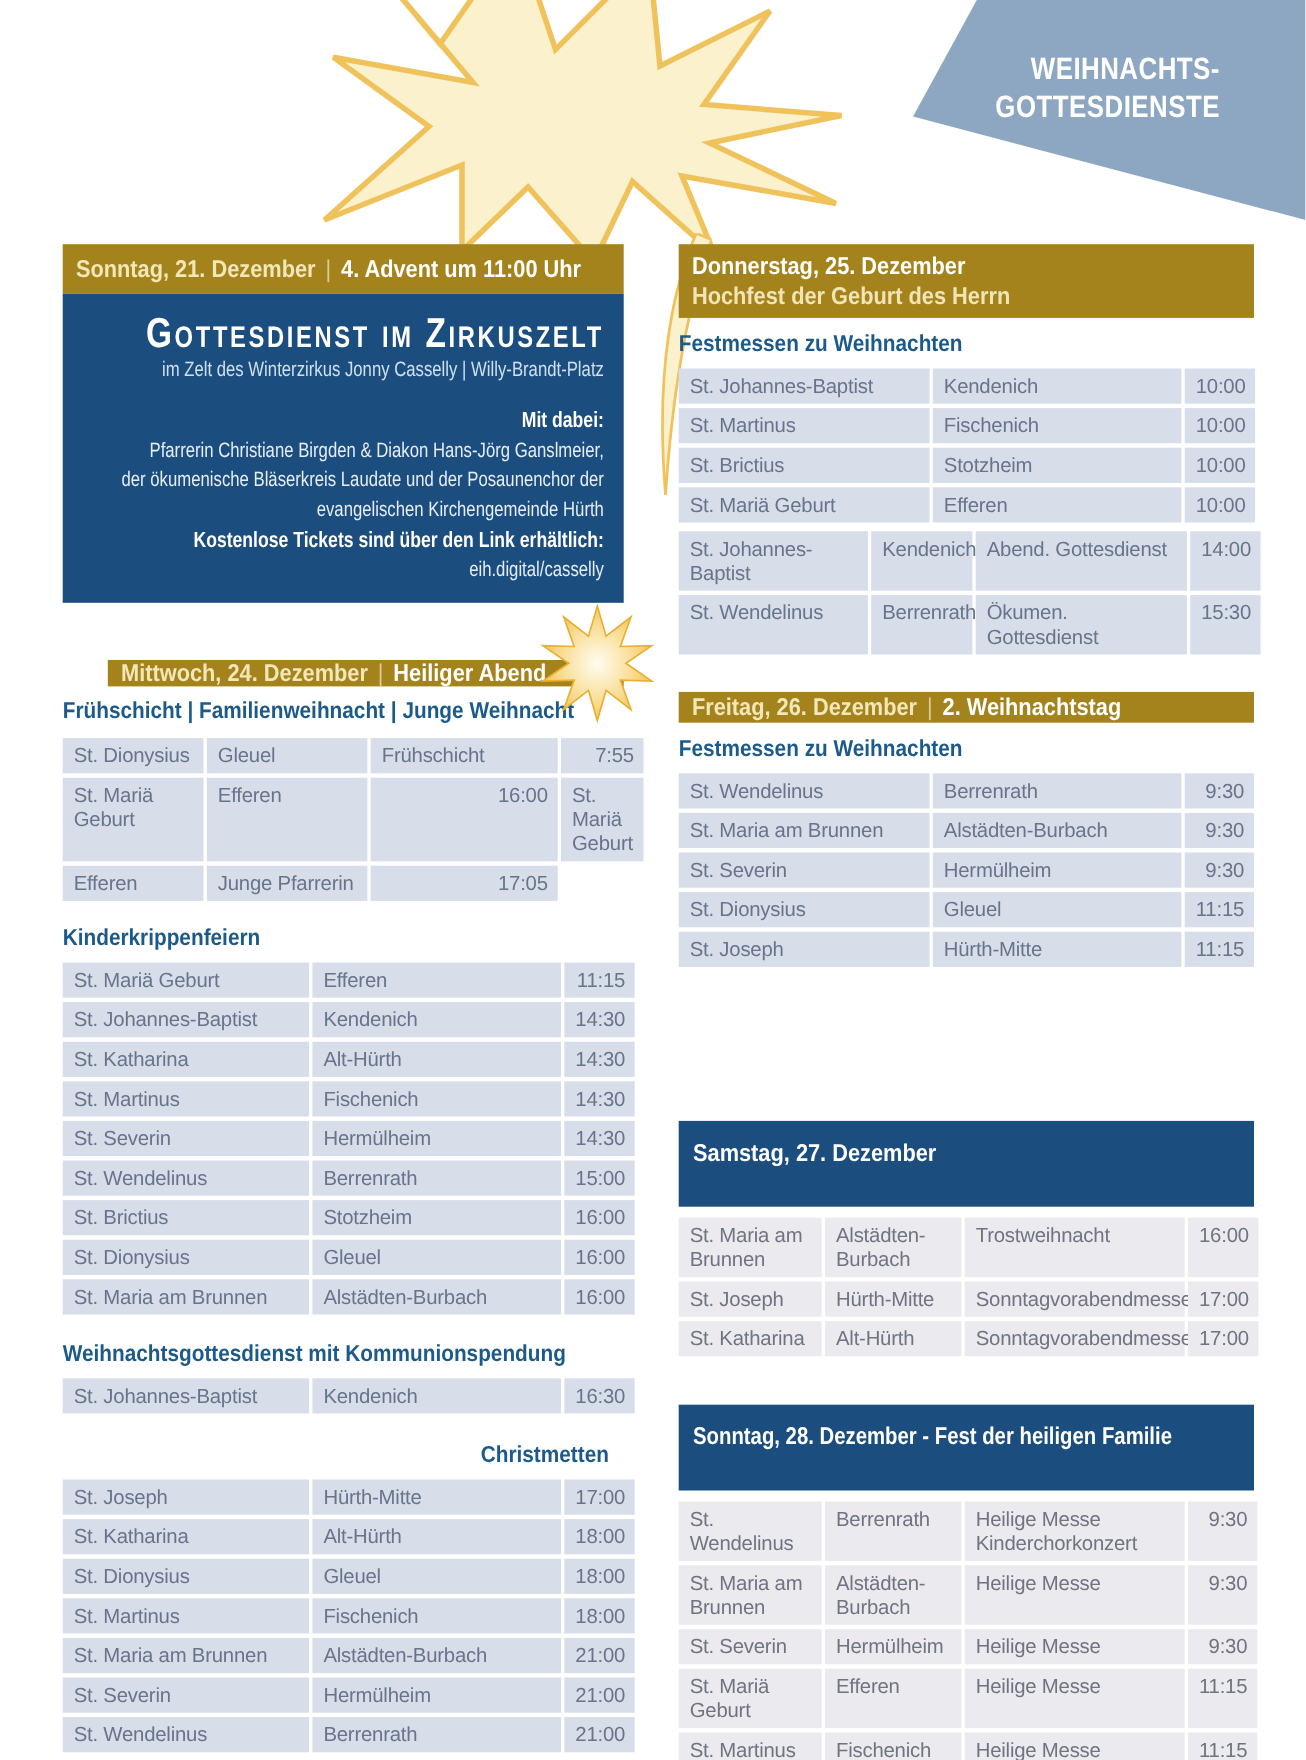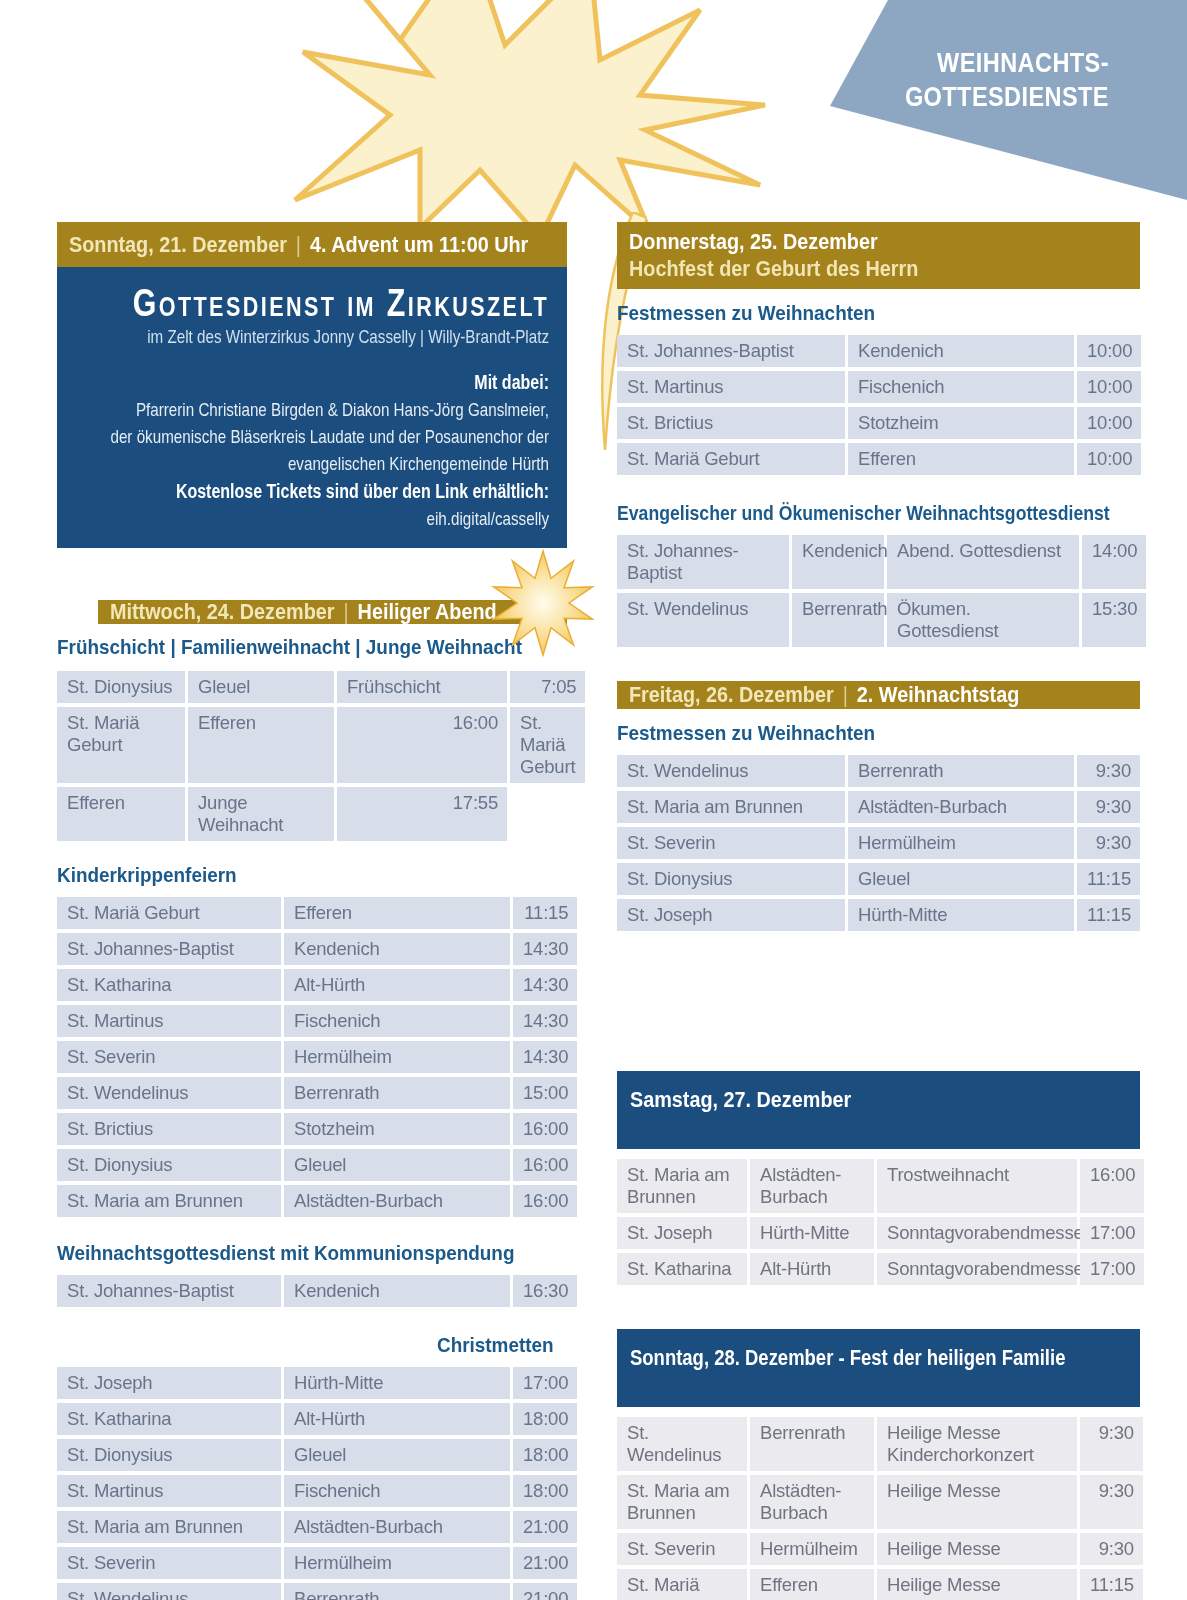--- a/index.html
+++ b/index.html
@@ -102,30 +102,30 @@
 
   <div class="heading" style="margin-top:9px;">
     <span class="cond">Frühschicht | Familienweihnacht | Junge Weihnacht</span>
   </div>
 
   <div class="tbl t-l4" style="margin-top:10px;">
 
       <div class="cell">St. Dionysius</div>
       <div class="cell">Gleuel</div>
       <div class="cell">Frühschicht</div>
-      <div class="cell time">7:05</div>
-
-      <div class="cell">St. Mariä Geburt</div>
-      <div class="cell">Efferen</div>
-      <div class="cell time">16:00</div>
-
-      <div class="cell">St. Mariä Geburt</div>
-      <div class="cell">Efferen</div>
-      <div class="cell">Junge Weihnacht</div>
-      <div class="cell time">17:55</div>
+      <div class="cell time">7:55</div>
+
+      <div class="cell">St. Mariä Geburt</div>
+      <div class="cell">Efferen</div>
+      <div class="cell time">16:00</div>
+
+      <div class="cell">St. Mariä Geburt</div>
+      <div class="cell">Efferen</div>
+      <div class="cell">Junge Pfarrerin</div>
+      <div class="cell time">17:05</div>
     </div>
 
   <div class="heading" style="margin-top:20px;">
     <span class="cond">Kinderkrippenfeiern</span>
   </div>
   <div class="tbl t-l3">
 
       <div class="cell">St. Mariä Geburt</div>
       <div class="cell">Efferen</div>
       <div class="cell time">11:15</div>
@@ -242,23 +242,20 @@
 
       <div class="cell">St. Brictius</div>
       <div class="cell">Stotzheim</div>
       <div class="cell time">10:00</div>
 
       <div class="cell">St. Mariä Geburt</div>
       <div class="cell">Efferen</div>
       <div class="cell time">10:00</div>
     </div>
 
-  <div class="heading" style="margin-top:24px;">
-    <span class="cond85">Evangelischer und Ökumenischer Weihnachtsgottesdienst</span>
-  </div>
   <div class="tbl t-r4a">
 
       <div class="cell">St. Johannes-Baptist</div>
       <div class="cell">Kendenich</div>
       <div class="cell">Abend. Gottesdienst</div>
       <div class="cell time">14:00</div>
 
       <div class="cell">St. Wendelinus</div>
       <div class="cell">Berrenrath</div>
       <div class="cell">Ökumen. Gottesdienst</div>

